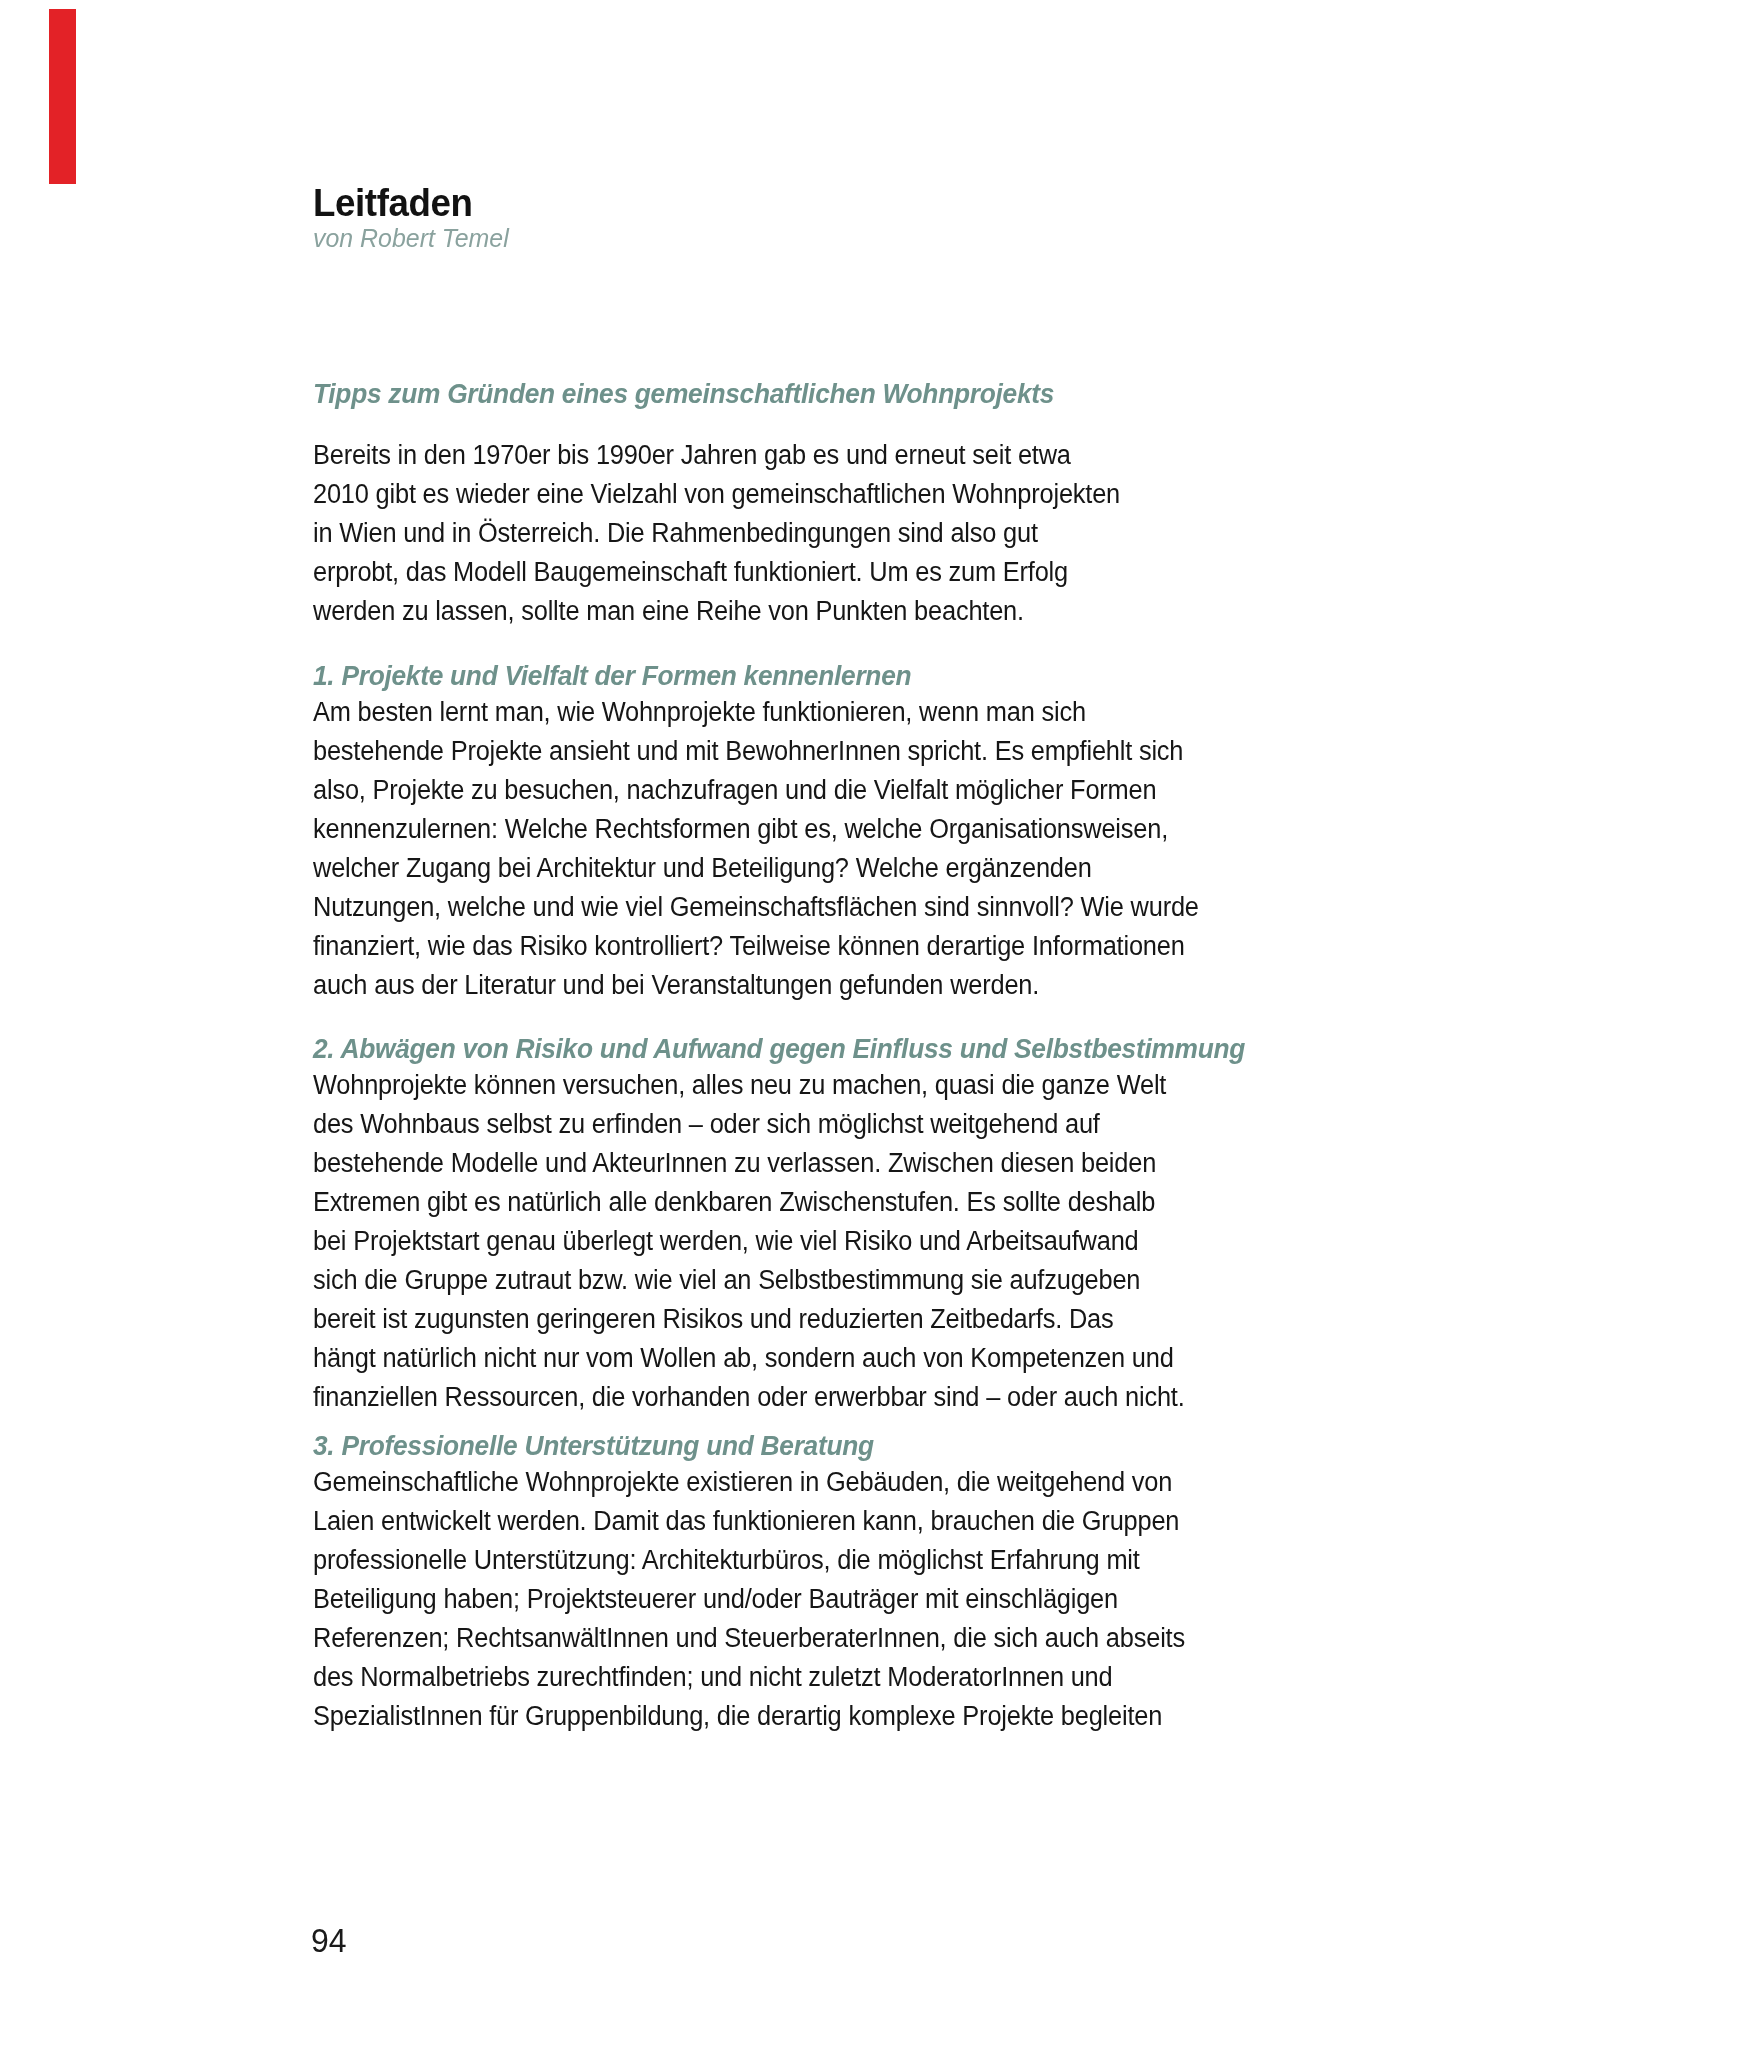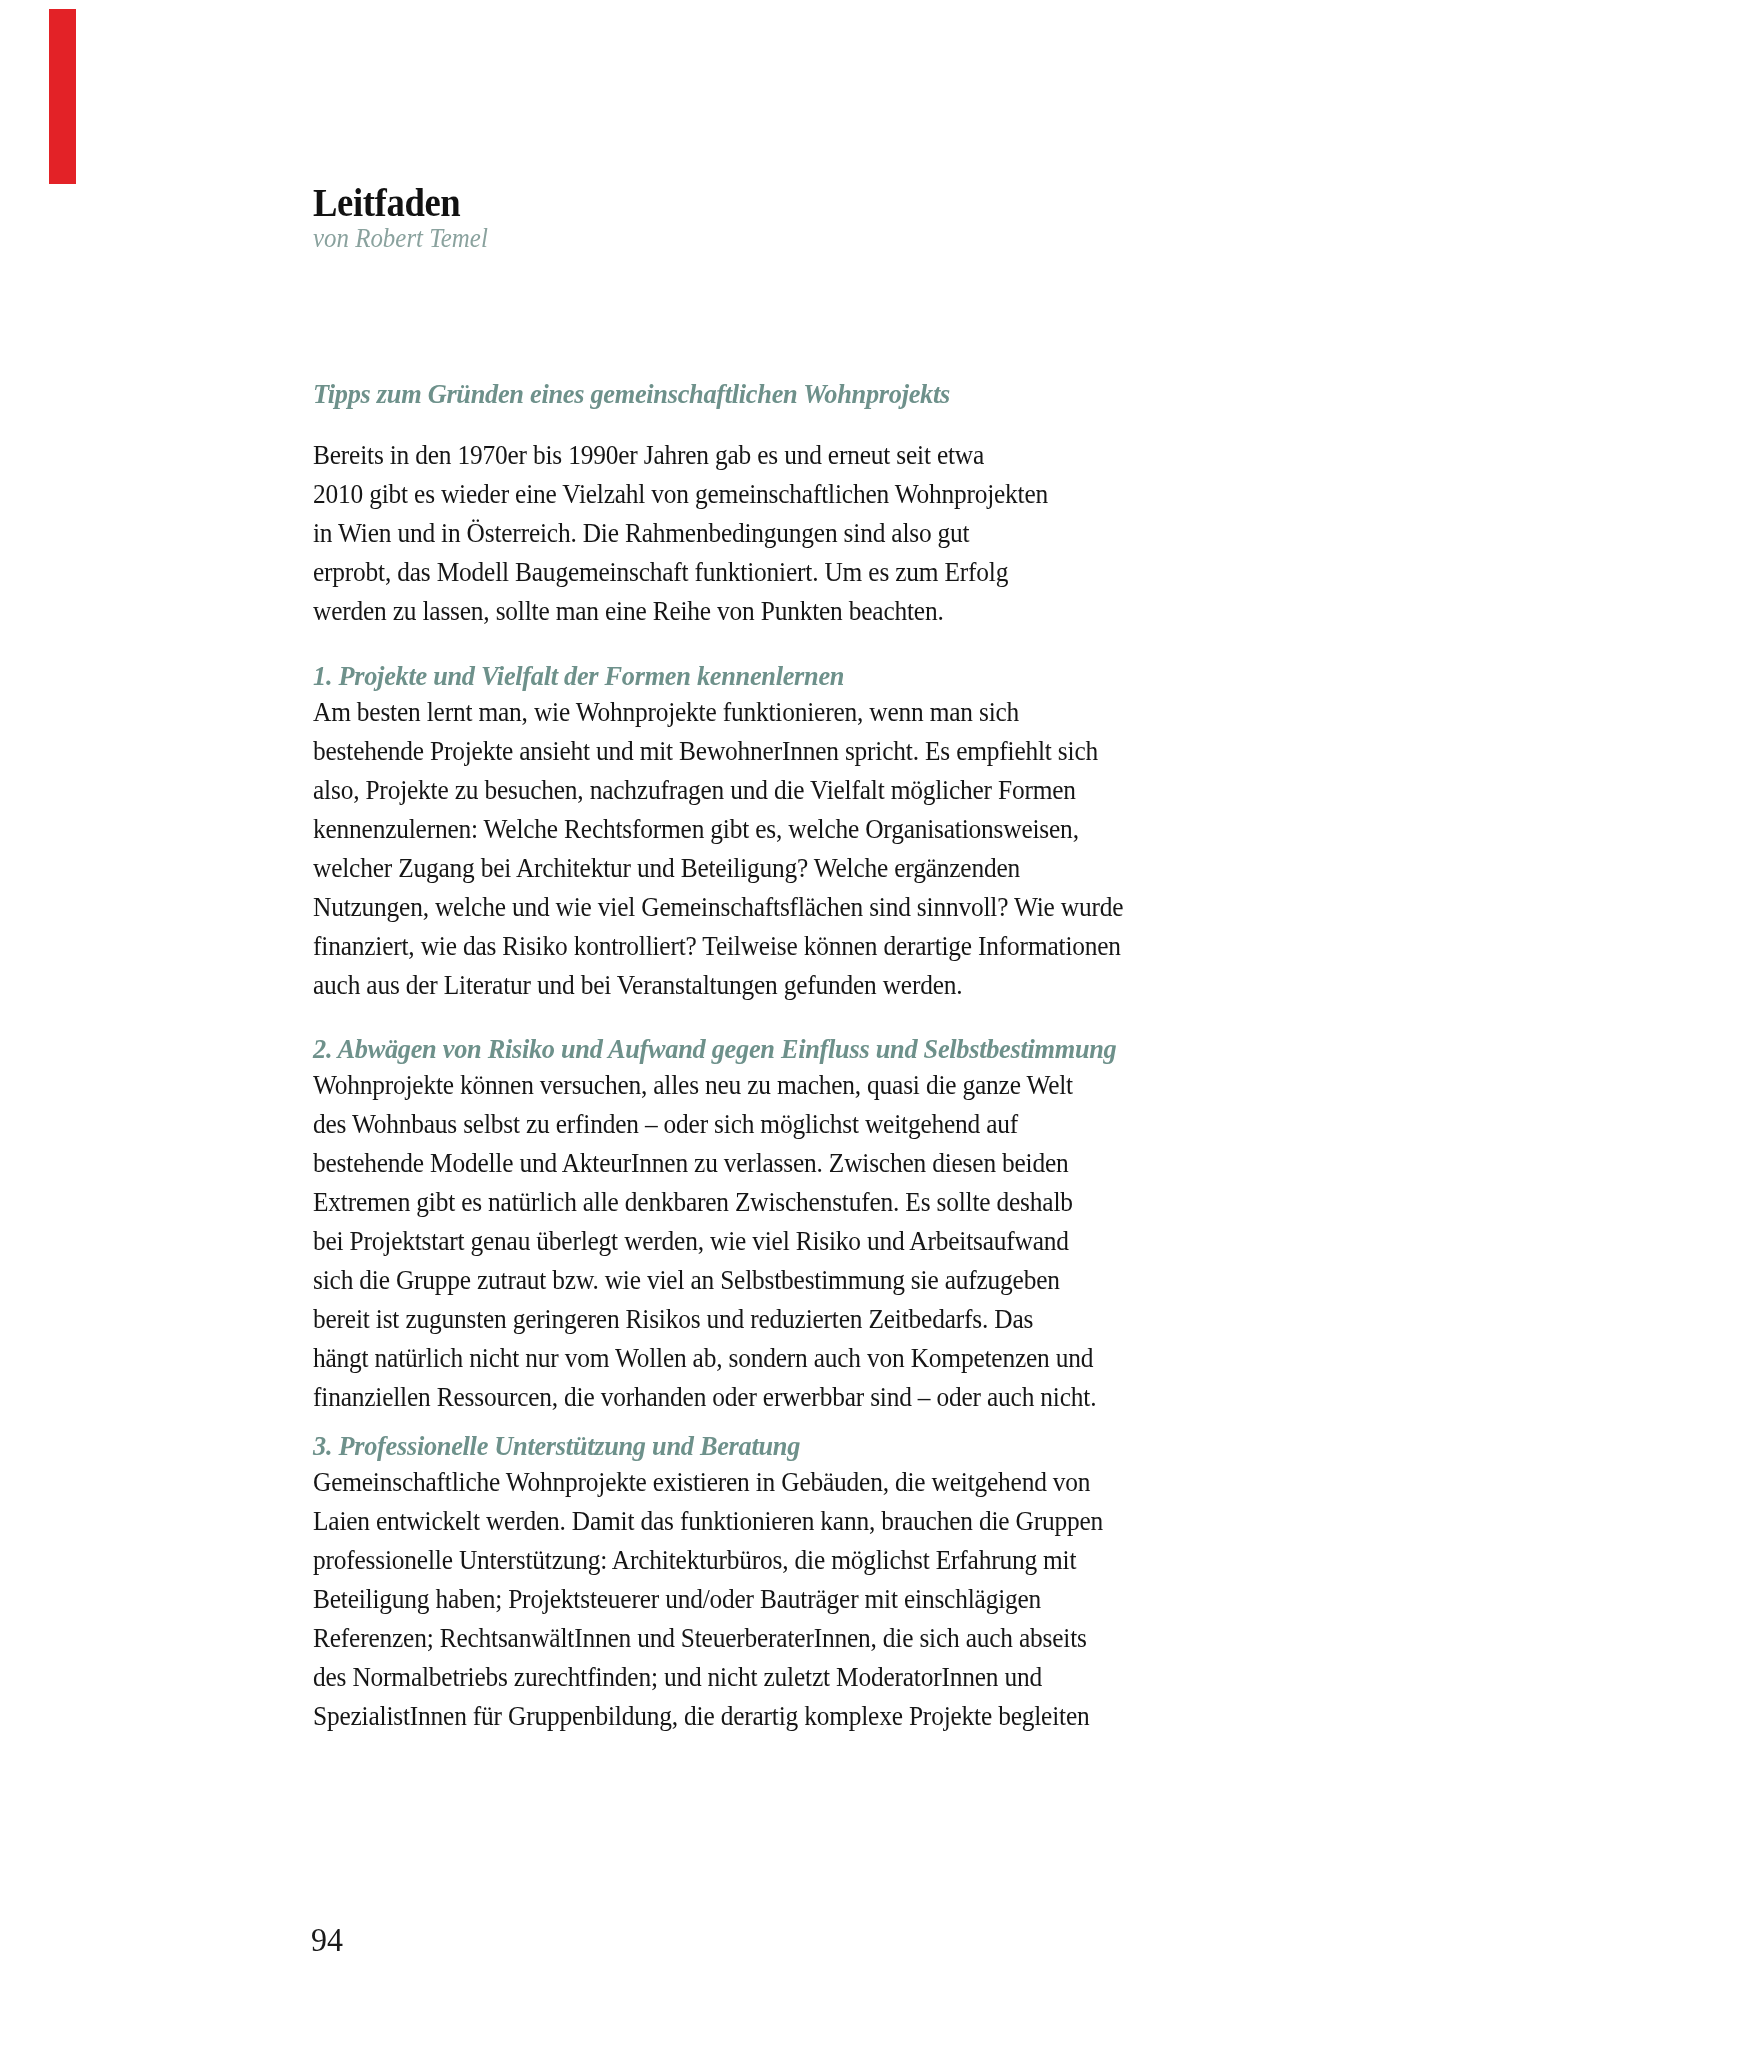--- a/index.html
+++ b/index.html
@@ -6,21 +6,21 @@
     margin: 0;
     padding: 0;
     background: #ffffff;
   }
   .page {
     position: relative;
     width: 1428px;
     height: 2067px;
     background: #ffffff;
     overflow: hidden;
-    font-family: Liberation Serif, serif;
+    font-family: Liberation Sans, sans-serif;
     color: #161616;
   }
   .red-mark {
     position: absolute;
     left: 49px;
     top: 8.8px;
     width: 26.5px;
     height: 175px;
     background: #e32227;
   }

